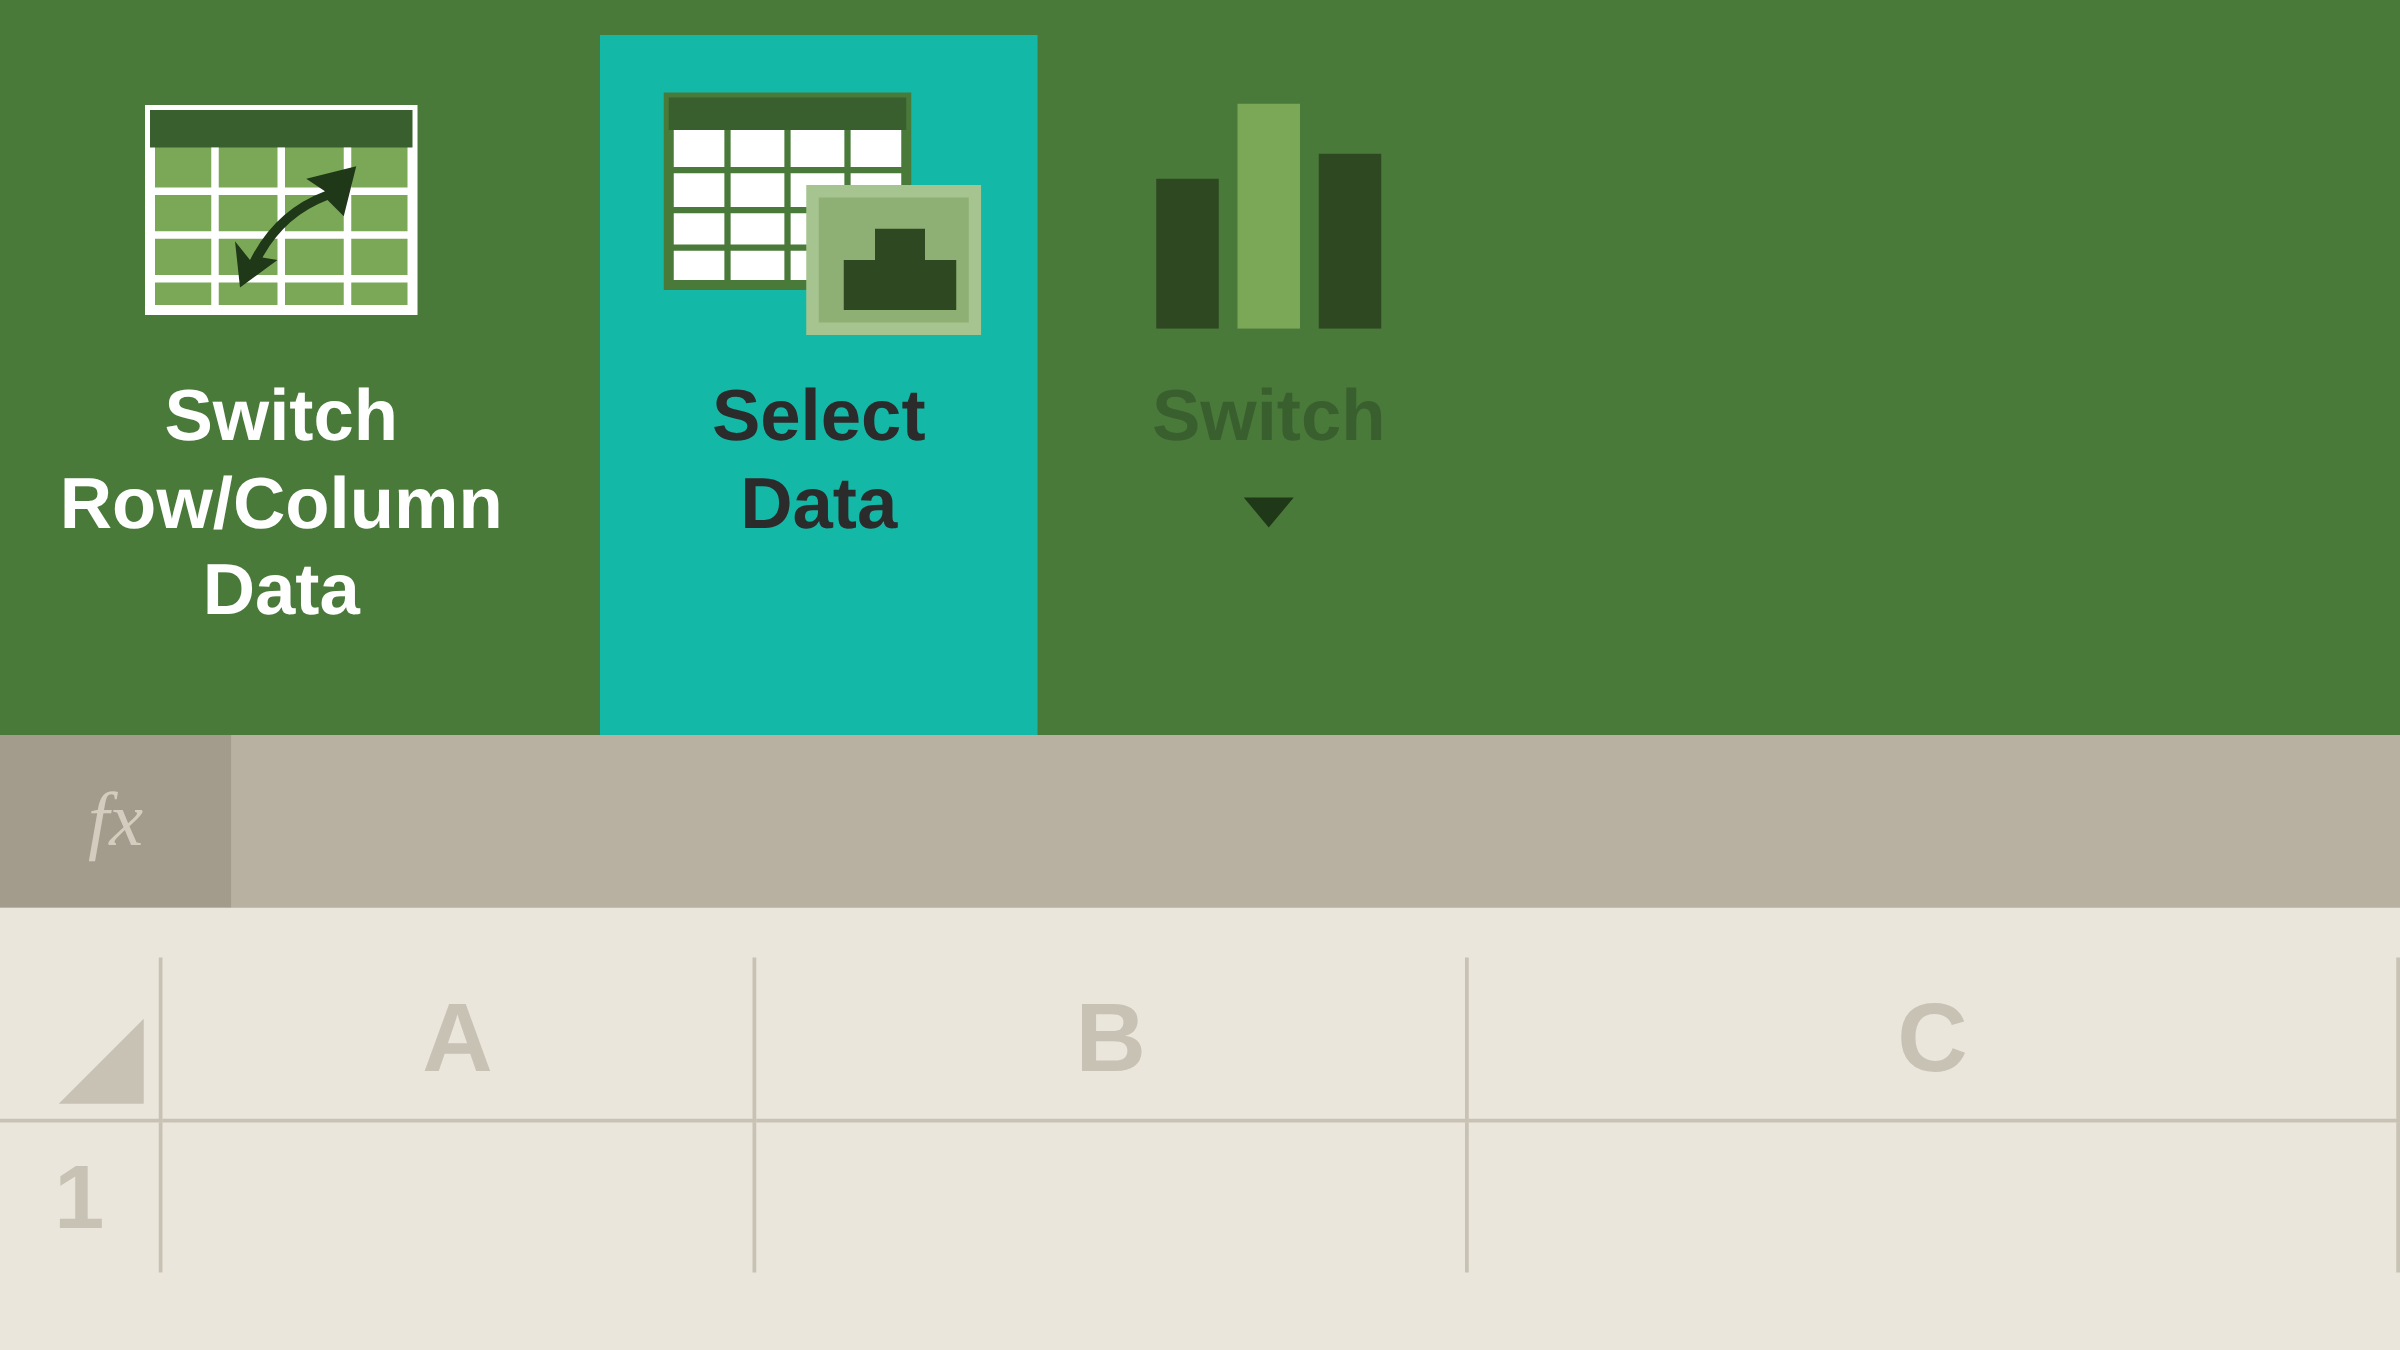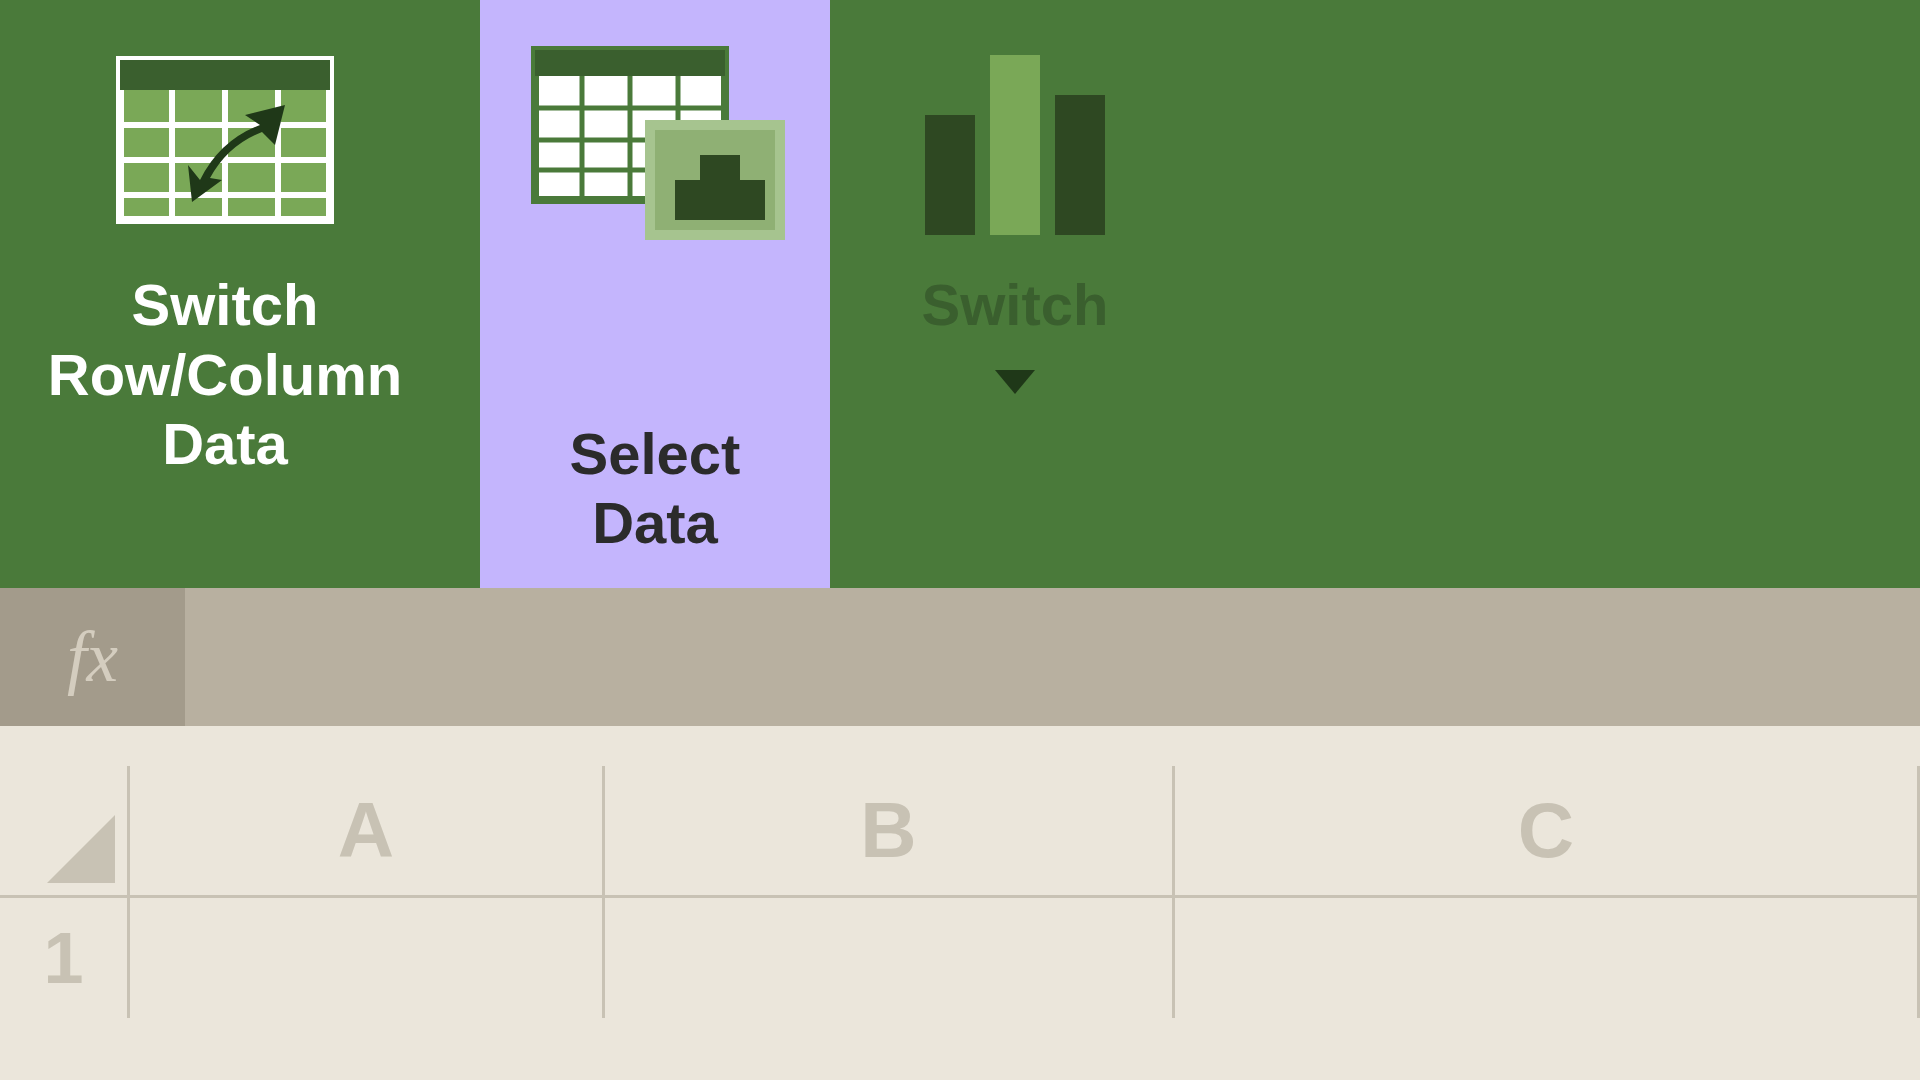--- a/index.html
+++ b/index.html
@@ -15,25 +15,25 @@
       height: 588px;
       background: #4a7a3a;
     }
     .ribbon-item {
       display: flex;
       flex-direction: column;
       align-items: center;
       justify-content: flex-start;
       padding: 40px 30px 30px;
       color: #ffffff;
+      margin-top: 28px;
     }
     .ribbon-item.selected {
-      background: #c4b5fd;
+      background: #14b8a6;
       color: #2b2b2b;
-      justify-content: space-between;
     }
     .ribbon-item.dim .ribbon-label {
       color: #3a5f2e;
     }
     .ribbon-icon {
       height: 200px;
       display: flex;
       align-items: center;
       justify-content: center;
       margin-bottom: 30px;
@@ -68,21 +68,21 @@
       width: 185px;
       height: 100%;
       background: #a39b8b;
       display: flex;
       align-items: center;
       justify-content: center;
     }
     .fx-text {
       font-family: 'Times New Roman', serif;
       font-style: italic;
-      font-size: 71px;
+      font-size: 61px;
       color: #d4cdbf;
       font-weight: normal;
     }
     .formula-input {
       flex: 1;
       height: 100%;
       border: none;
       background: #b8b0a0;
       font-size: 40px;
       padding: 0 20px;

